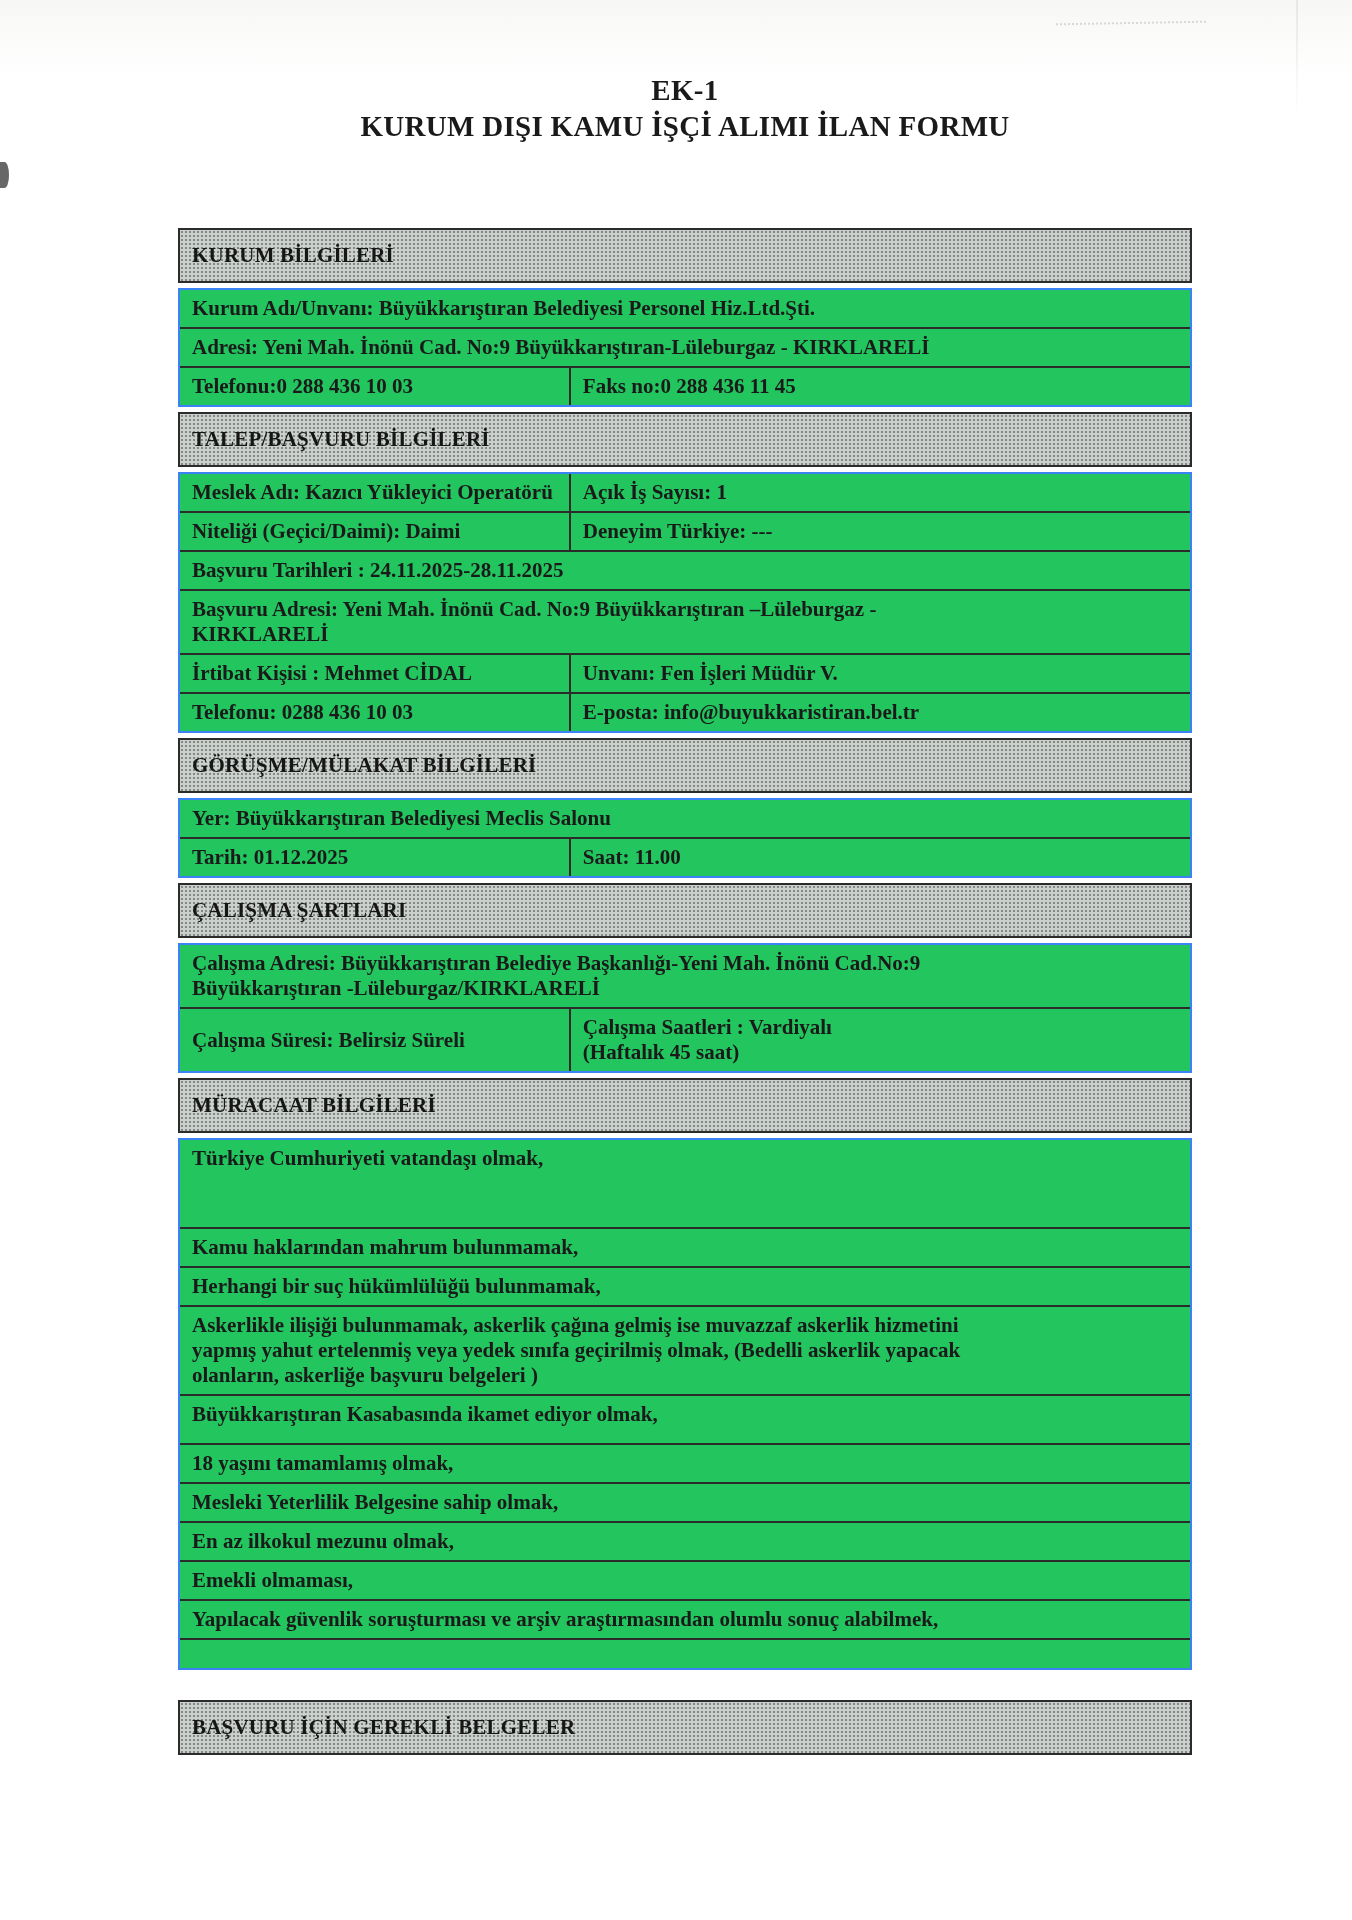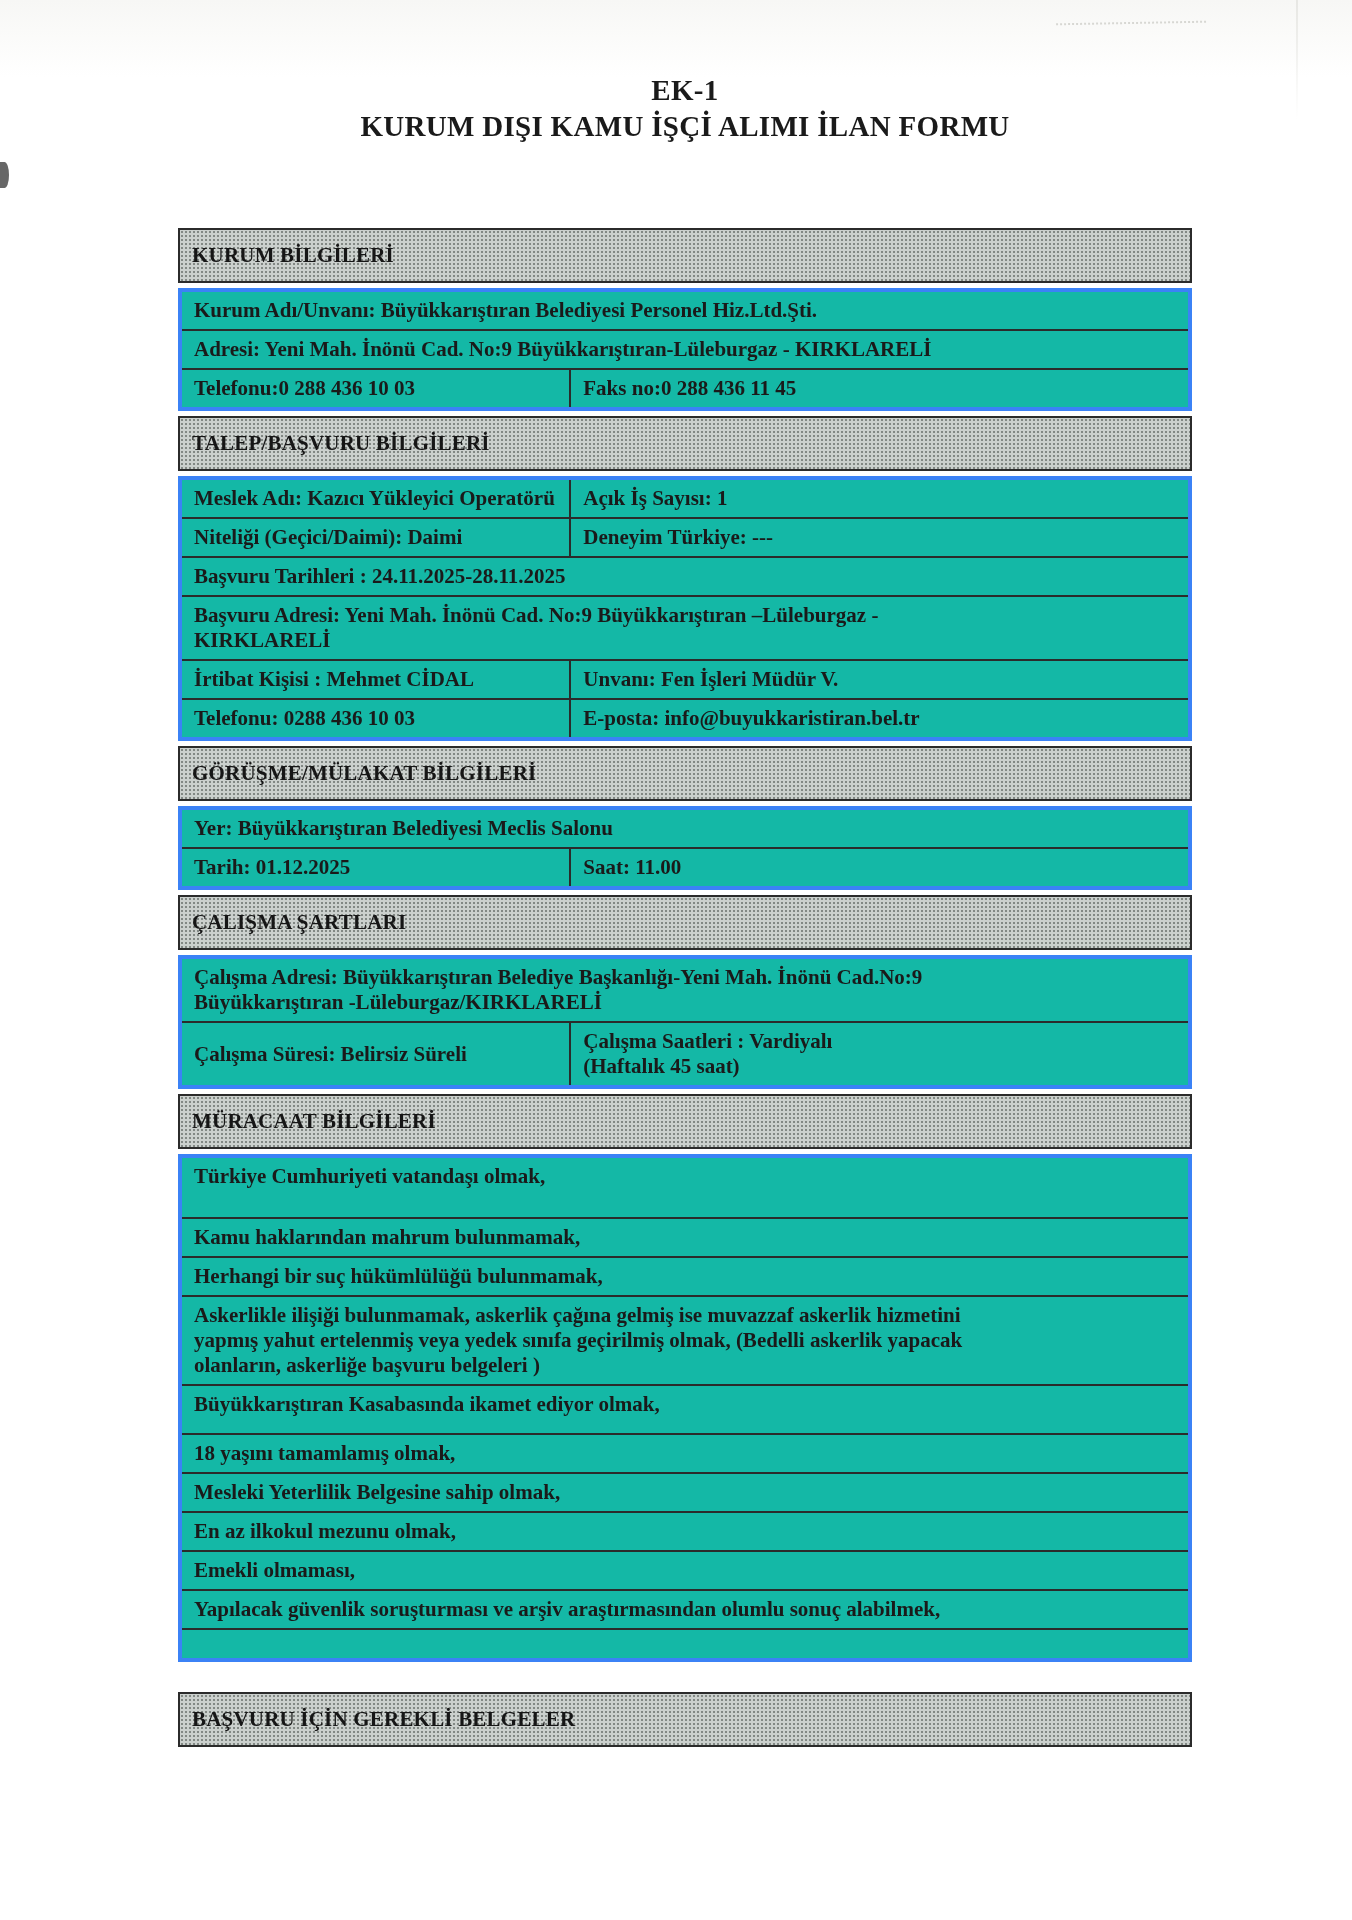--- a/index.html
+++ b/index.html
@@ -21,33 +21,33 @@
   .bar {
     border: 2px solid #2b2b2b;
     background-color: #cbd0cd;
     background-image: radial-gradient(circle, rgba(58,64,60,.5) 1px, rgba(58,64,60,0) 1.5px);
     background-size: 4px 4px;
     font-weight: bold; font-size: 21px; letter-spacing: .2px;
     padding: 13px 12px;
     margin: 5px 0;
     color: #161616;
   }
-  .rows { border: 4px solid #3b82f6; background: #14b8a6; }
+  .rows { border: 2px solid #3b82f6; background: #22c55e; }
   .row {
     border-top: 2px solid #2b2b2b;
     padding: 6px 12px;
     font-size: 21px; font-weight: bold; line-height: 25px;
     white-space: pre-line;
   }
   .rows > .row:first-child, .rows > .split:first-child { border-top: none; }
   .split { display: flex; padding: 0; align-items: center; justify-content: center; }
   .split .cell { padding: 6px 12px; white-space: pre-line; align-self: stretch; display: flex; flex-direction: column; justify-content: center; }
   .cell-l { width: 38.5%; }
   .cell-r { width: 61.5%; border-left: 2px solid #2b2b2b; }
-  .tall-bottom { padding-bottom: 28px; }
+  .tall-bottom { padding-bottom: 56px; }
   .pad-bottom { padding-bottom: 16px; }
   .empty-row { height: 30px; }
   .gap-lg { margin-top: 30px; }
   .artifact-speck {
     position: absolute; left: 0; top: 162px; width: 9px; height: 26px;
     background: #4c4c4c; border-radius: 0 60% 60% 0; opacity: .85;
   }
   .artifact-marks {
     position: absolute; left: 1056px; top: 14px; width: 150px; height: 10px;
     border-bottom: 2px dotted #cfcfca; transform: rotate(-1deg); opacity: .8;

